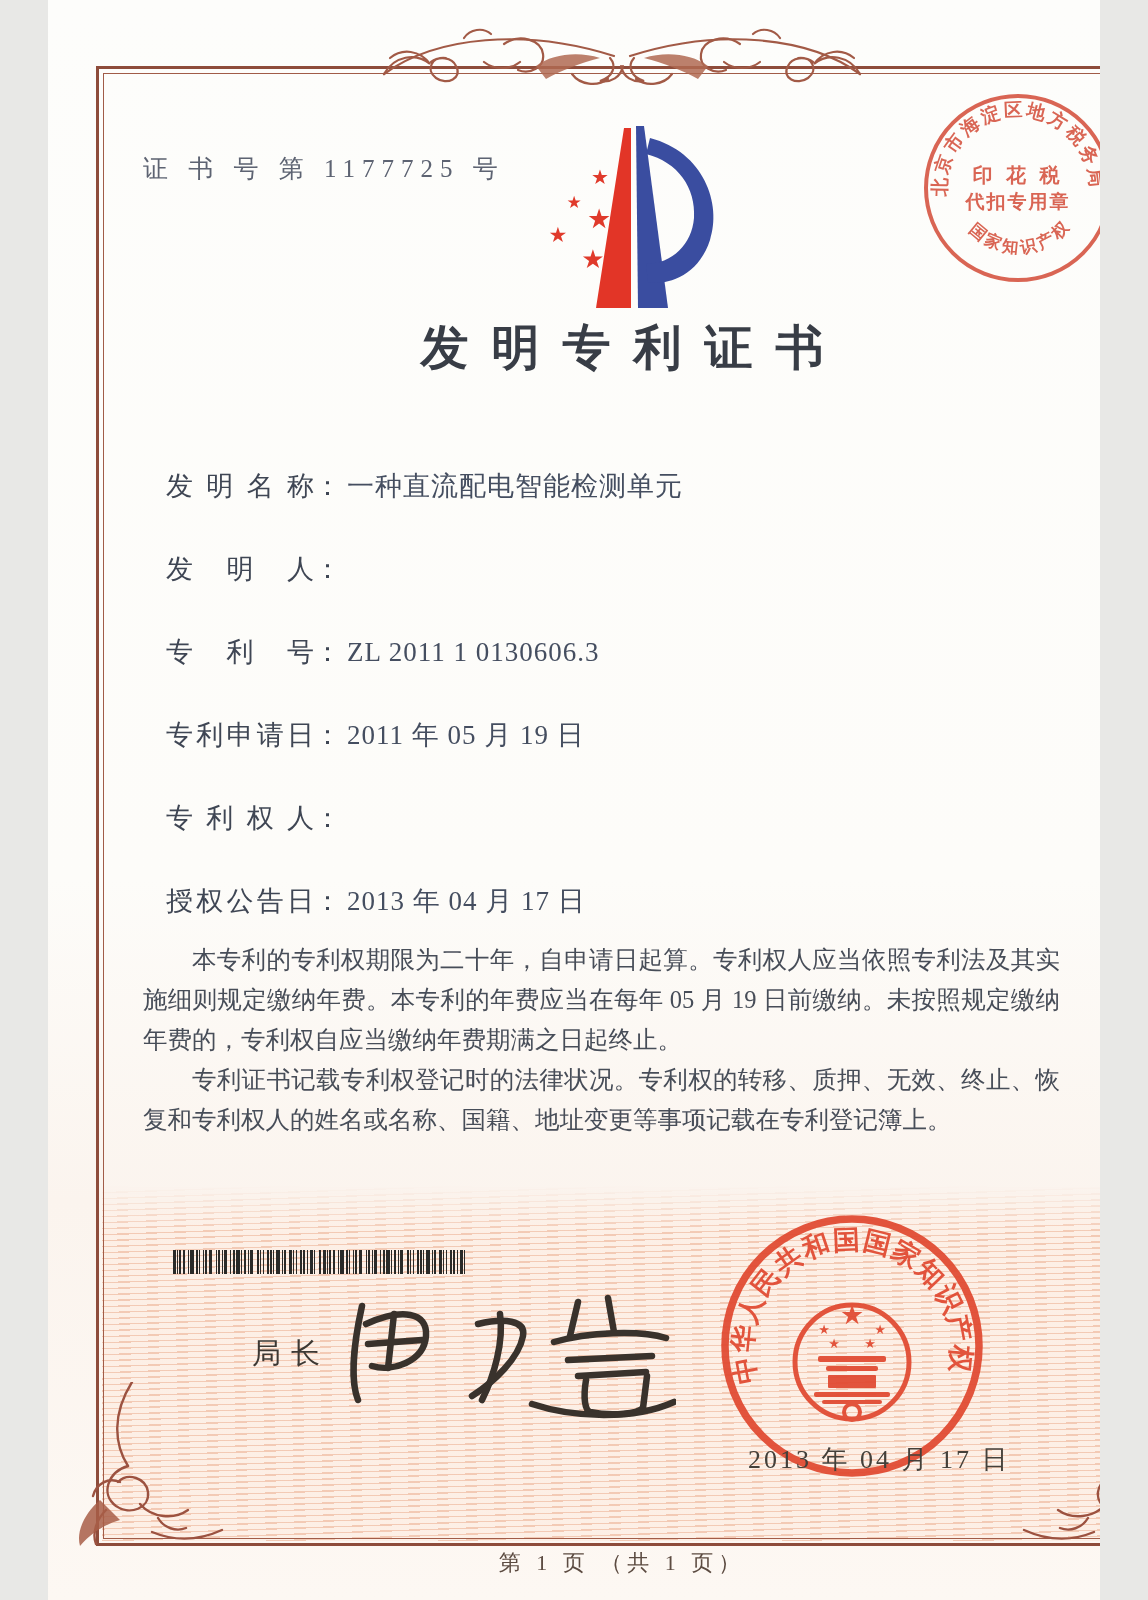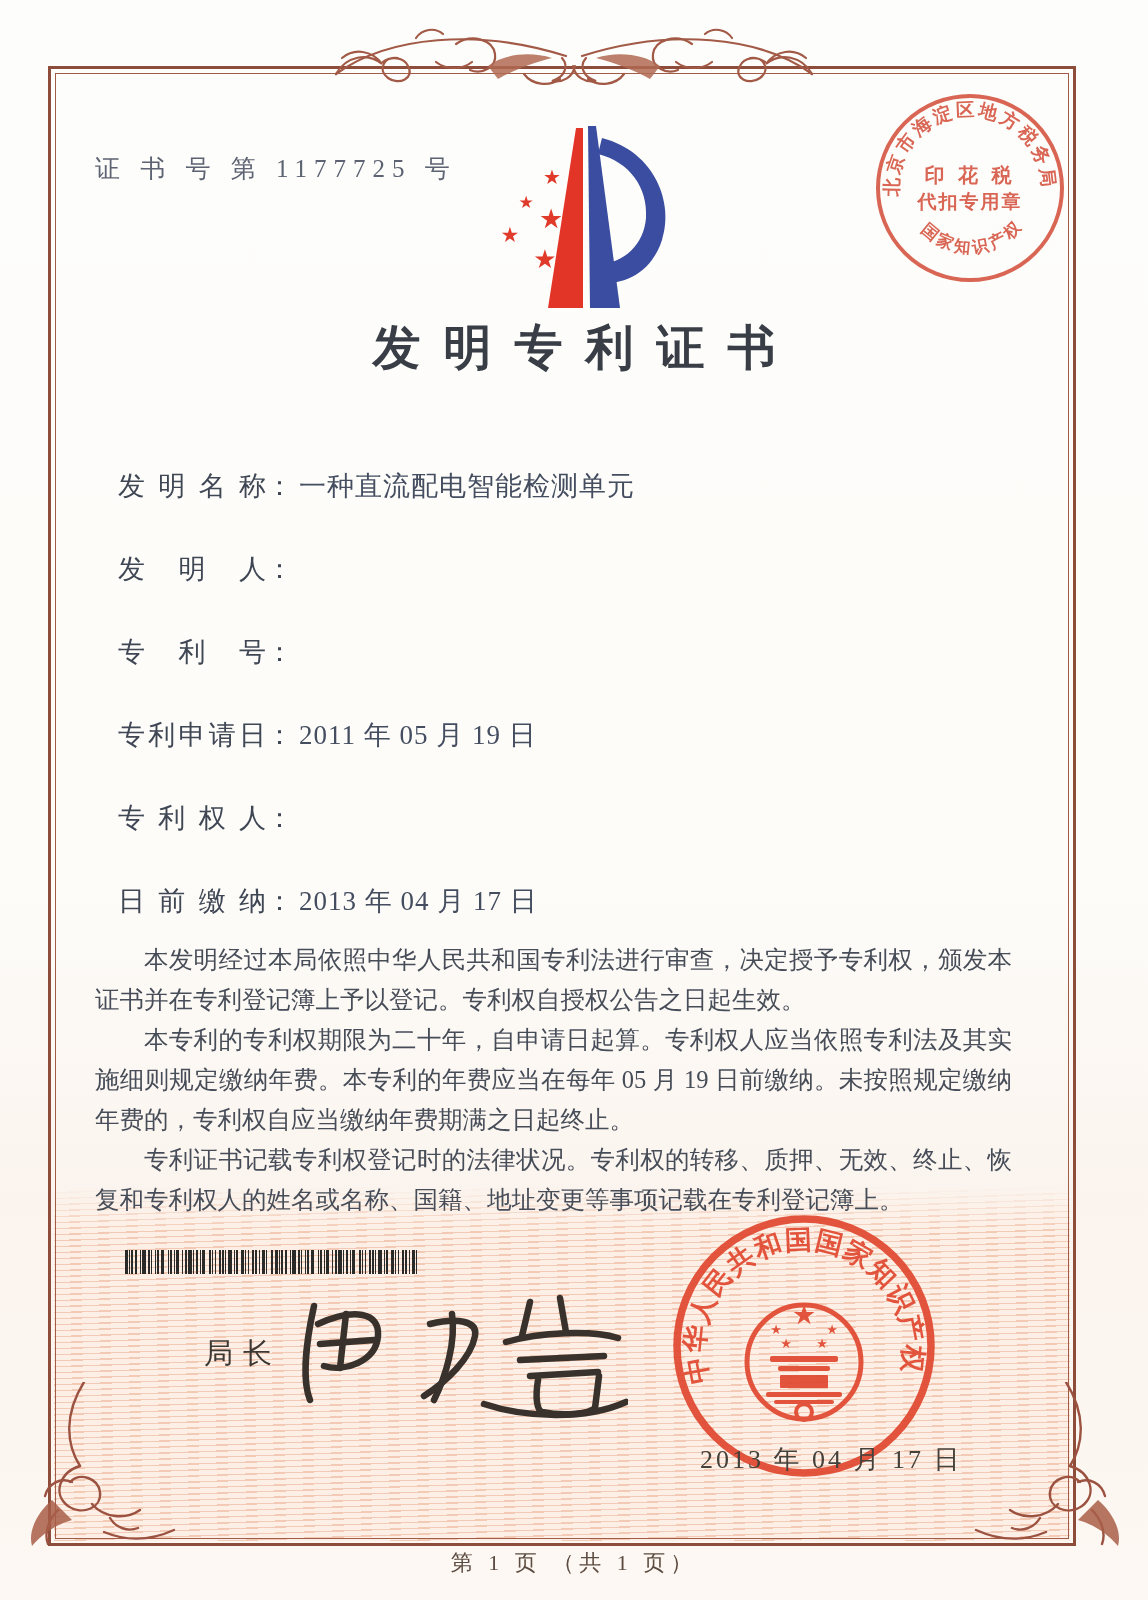--- a/index.html
+++ b/index.html
@@ -1,19 +1,19 @@
 <!DOCTYPE html>
 <html><head>
 <meta charset="utf-8">
 <style>
   * { margin:0; padding:0; box-sizing:border-box; }
   html,body { background:#e8e8e6; }
   body { font-family:"Liberation Serif","DejaVu Serif",serif; }
   .page {
-    position:relative; width:1148px; height:1600px; margin:0 auto;
+    position:relative; width:1052px; height:1600px; margin:0 auto;
     background:linear-gradient(180deg,#fdfdfb 0%,#fdfcf9 55%,#fbf4ee 75%,#fdf8f3 100%);
     overflow:hidden;
   }
   
   .frame {
     position:absolute; left:48px; top:66px; width:1028px; height:1480px;
     border:3px solid #8e4c3b; z-index:1;
   }
   .frame::after {
     content:""; position:absolute; inset:4px; border:1px solid #a15c48;
@@ -157,39 +157,39 @@
           <span class="field-colon">：</span>
         <span class="field-value">一种直流配电智能检测单元</span>
       </div>
       <div class="field-row">
         <span class="field-label">发明人</span>
           <span class="field-colon">：</span>
       </div>
       <div class="field-row">
         <span class="field-label">专利号</span>
           <span class="field-colon">：</span>
+        <span class="field-value">ZL 2011 1 0130606.3</span>
       </div>
       <div class="field-row">
         <span class="field-label">专利申请日</span>
           <span class="field-colon">：</span>
         <span class="field-value">2011 年 05 月 19 日</span>
       </div>
       <div class="field-row">
         <span class="field-label">专利权人</span>
           <span class="field-colon">：</span>
       </div>
       <div class="field-row">
-        <span class="field-label">日前缴纳</span>
+        <span class="field-label">授权公告日</span>
           <span class="field-colon">：</span>
         <span class="field-value">2013 年 04 月 17 日</span>
       </div>
     </div>
 
     <div class="paragraphs">
-      <p>本发明经过本局依照中华人民共和国专利法进行审查，决定授予专利权，颁发本证书并在专利登记簿上予以登记。专利权自授权公告之日起生效。</p>
       <p>本专利的专利权期限为二十年，自申请日起算。专利权人应当依照专利法及其实施细则规定缴纳年费。本专利的年费应当在每年 05 月 19 日前缴纳。未按照规定缴纳年费的，专利权自应当缴纳年费期满之日起终止。</p>
       <p>专利证书记载专利权登记时的法律状况。专利权的转移、质押、无效、终止、恢复和专利权人的姓名或名称、国籍、地址变更等事项记载在专利登记簿上。</p>
     </div>
 
     <div class="barcode-wrap">
       <svg width="300" height="24" fill="#2a2a28">
           <rect x="0" y="0" width="3" height="24"></rect>
           <rect x="4" y="0" width="1" height="24"></rect>
           <rect x="6" y="0" width="2" height="24"></rect>
           <rect x="10" y="0" width="2" height="24"></rect>

